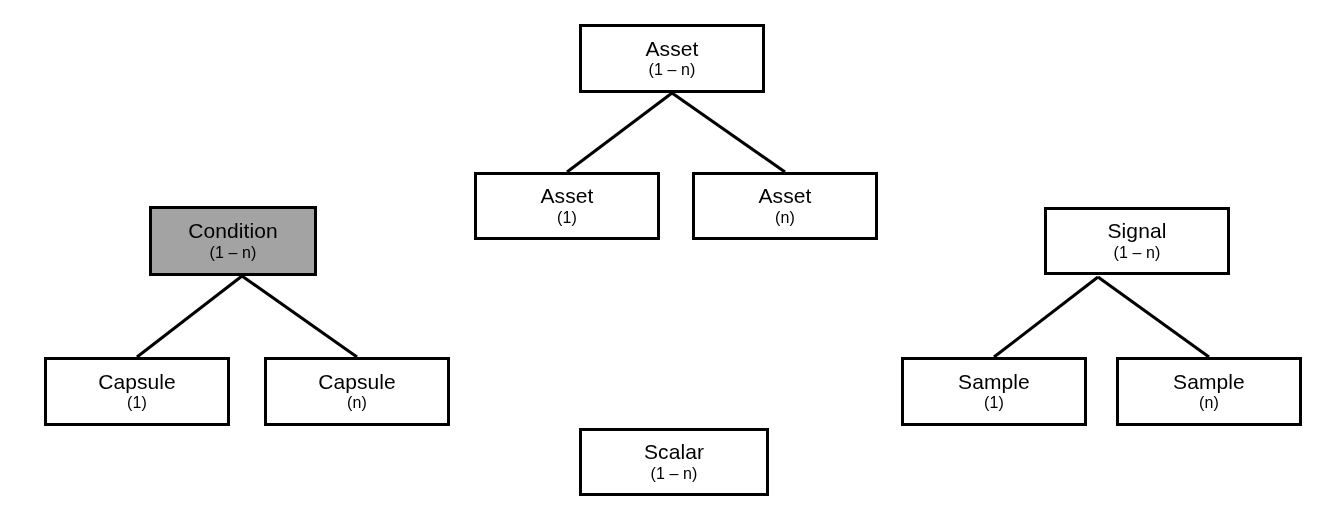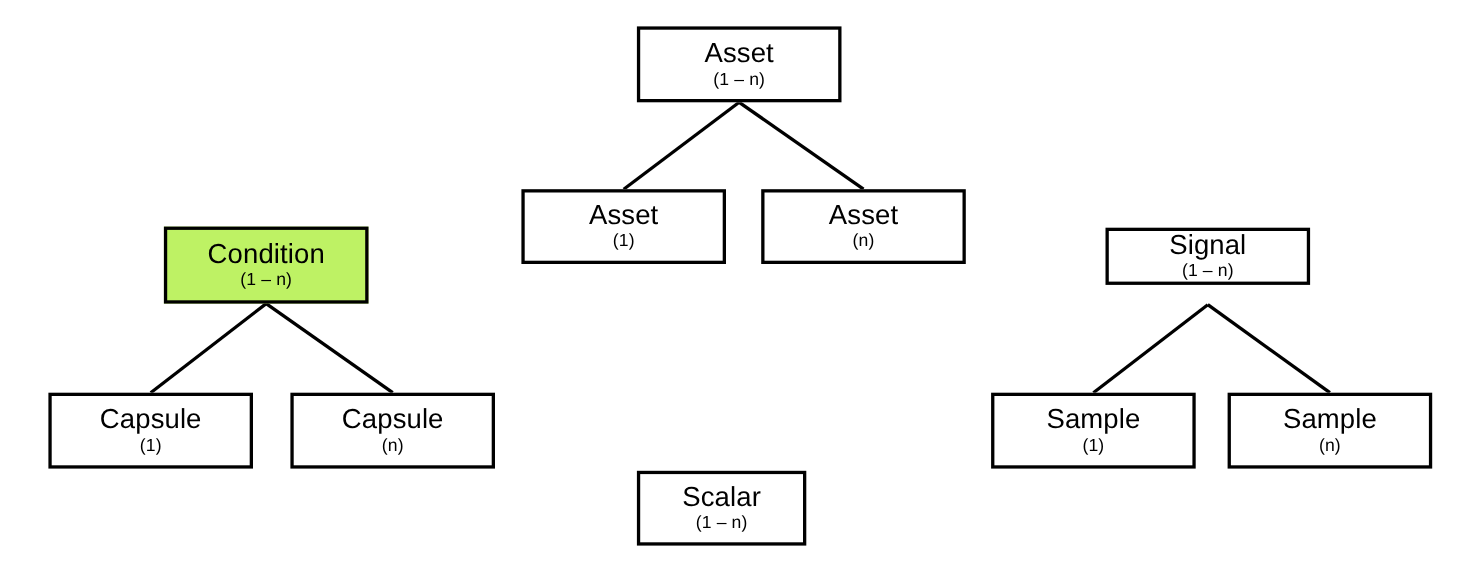--- a/index.html
+++ b/index.html
@@ -30,21 +30,21 @@
     background: #ffffff;
     border: 3px solid #000000;
     display: flex;
     flex-direction: column;
     align-items: center;
     justify-content: center;
     line-height: 1.18;
     color: #000000;
   }
   .node-name {
-    font-size: 25px;
+    font-size: 21px;
     letter-spacing: 0.1px;
     white-space: nowrap;
   }
   .node-card {
     font-size: 16px;
     letter-spacing: 0.1px;
     white-space: nowrap;
   }
 </style>
 </head>
@@ -57,21 +57,21 @@
         <line x1="242" y1="276" x2="137" y2="357" stroke="#000000" stroke-width="3" stroke-linecap="butt"></line>
         <line x1="242" y1="276" x2="357" y2="357" stroke="#000000" stroke-width="3" stroke-linecap="butt"></line>
         <line x1="672" y1="93" x2="567" y2="172" stroke="#000000" stroke-width="3" stroke-linecap="butt"></line>
         <line x1="672" y1="93" x2="785" y2="172" stroke="#000000" stroke-width="3" stroke-linecap="butt"></line>
         <line x1="1098" y1="277" x2="994" y2="357" stroke="#000000" stroke-width="3" stroke-linecap="butt"></line>
         <line x1="1098" y1="277" x2="1209" y2="357" stroke="#000000" stroke-width="3" stroke-linecap="butt"></line>
       </g>
   </svg>
 
   <div id="nodes">
-      <div class="node" style="left: 149px; top: 206px; width: 186px; height: 70px; border-color: rgb(0, 0, 0); border-width: 3px; background: #bef264; color: rgb(0, 0, 0);">
+      <div class="node" style="left: 149px; top: 206px; width: 168px; height: 70px; border-color: rgb(0, 0, 0); border-width: 3px; background: #a3a3a3; color: rgb(0, 0, 0);">
         <div class="node-name">Condition</div>
         <div class="node-card">(1 – n)</div>
       </div>
       <div class="node" style="left: 44px; top: 357px; width: 186px; height: 69px; border-color: rgb(0, 0, 0); border-width: 3px; background: rgb(255, 255, 255); color: rgb(0, 0, 0);">
         <div class="node-name">Capsule</div>
         <div class="node-card">(1)</div>
       </div>
       <div class="node" style="left: 264px; top: 357px; width: 186px; height: 69px; border-color: rgb(0, 0, 0); border-width: 3px; background: rgb(255, 255, 255); color: rgb(0, 0, 0);">
         <div class="node-name">Capsule</div>
         <div class="node-card">(n)</div>
@@ -81,31 +81,31 @@
         <div class="node-card">(1 – n)</div>
       </div>
       <div class="node" style="left: 474px; top: 172px; width: 186px; height: 68px; border-color: rgb(0, 0, 0); border-width: 3px; background: rgb(255, 255, 255); color: rgb(0, 0, 0);">
         <div class="node-name">Asset</div>
         <div class="node-card">(1)</div>
       </div>
       <div class="node" style="left: 692px; top: 172px; width: 186px; height: 68px; border-color: rgb(0, 0, 0); border-width: 3px; background: rgb(255, 255, 255); color: rgb(0, 0, 0);">
         <div class="node-name">Asset</div>
         <div class="node-card">(n)</div>
       </div>
-      <div class="node" style="left: 1005px; top: 207px; width: 186px; height: 52px; border-color: rgb(0, 0, 0); border-width: 3px; background: rgb(255, 255, 255); color: rgb(0, 0, 0);">
+      <div class="node" style="left: 1044px; top: 207px; width: 186px; height: 68px; border-color: rgb(0, 0, 0); border-width: 3px; background: rgb(255, 255, 255); color: rgb(0, 0, 0);">
         <div class="node-name">Signal</div>
         <div class="node-card">(1 – n)</div>
       </div>
       <div class="node" style="left: 901px; top: 357px; width: 186px; height: 69px; border-color: rgb(0, 0, 0); border-width: 3px; background: rgb(255, 255, 255); color: rgb(0, 0, 0);">
         <div class="node-name">Sample</div>
         <div class="node-card">(1)</div>
       </div>
       <div class="node" style="left: 1116px; top: 357px; width: 186px; height: 69px; border-color: rgb(0, 0, 0); border-width: 3px; background: rgb(255, 255, 255); color: rgb(0, 0, 0);">
         <div class="node-name">Sample</div>
         <div class="node-card">(n)</div>
       </div>
-      <div class="node" style="left: 579px; top: 428px; width: 154px; height: 68px; border-color: rgb(0, 0, 0); border-width: 3px; background: rgb(255, 255, 255); color: rgb(0, 0, 0);">
+      <div class="node" style="left: 579px; top: 428px; width: 190px; height: 68px; border-color: rgb(0, 0, 0); border-width: 3px; background: rgb(255, 255, 255); color: rgb(0, 0, 0);">
         <div class="node-name">Scalar</div>
         <div class="node-card">(1 – n)</div>
       </div>
     </div>
 
 </div>
 
 </body></html>

